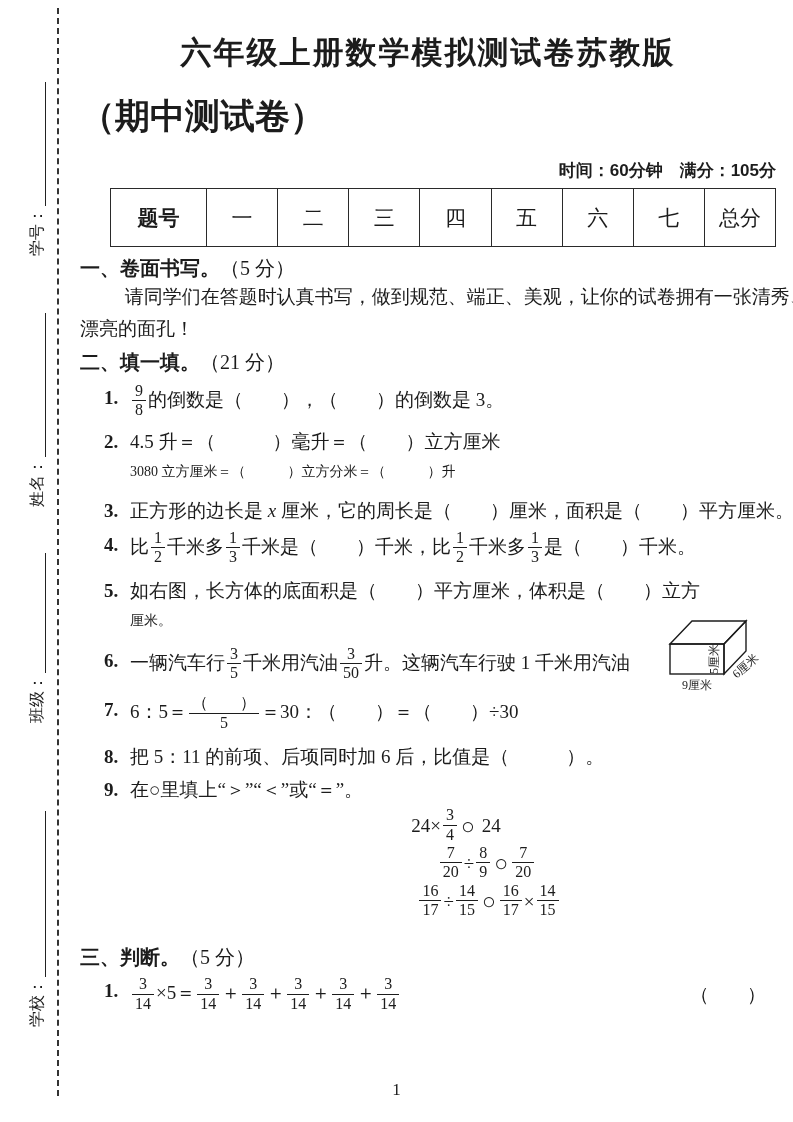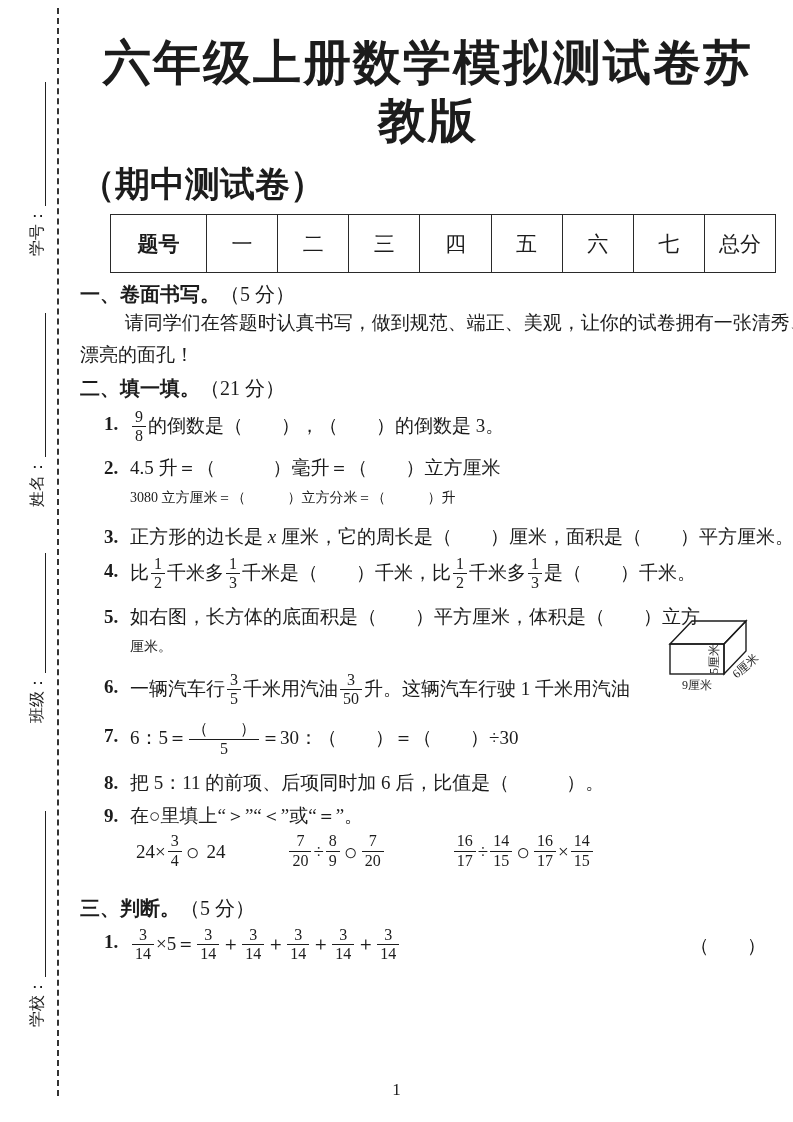--- a/index.html
+++ b/index.html
@@ -13,21 +13,21 @@
     border-left:2px dashed #333; }
   .vlabel { position:absolute; height:22px; line-height:22px; font-size:16px;
     white-space:nowrap; transform:rotate(-90deg); display:flex; align-items:center; }
   .vblank { display:inline-block; height:16px; border-bottom:1.6px solid #222; margin-left:2px; }
   .v1 { width:180px; left:-53px; top:155px; } .v1 .vblank { width:124px; }
   .v2 { width:200px; left:-63px; top:396px; } .v2 .vblank { width:144px; }
   .v3 { width:176px; left:-51px; top:624px; } .v3 .vblank { width:120px; }
   .v4 { width:222px; left:-74px; top:905px; } .v4 .vblank { width:166px; }
   
   .content { position:absolute; left:80px; top:0; width:696px; }
-  .title { margin-top:34px; text-align:center; font-size:48px; line-height:58px;
+  .title { margin-top:24px; text-align:center; font-size:31px; line-height:58px;
     font-weight:900; letter-spacing:2px;
     font-family:"Liberation Sans","DejaVu Sans",sans-serif; }
   .subtitle { margin-top:10px; text-align:left; font-size:35px; line-height:48px;
     font-weight:900; font-family:"Liberation Sans","DejaVu Sans",sans-serif; }
   .info { margin-top:20px; text-align:right; font-size:17px; line-height:22px;
     font-weight:600; font-family:"Liberation Sans","DejaVu Sans",sans-serif; }
   table.score { border-collapse:collapse; margin:6px 0 0 30px; width:666px; table-layout:fixed; }
   table.score td { border:1.6px solid #2a2a2a; height:41px; text-align:center;
     font-size:21px; padding:8px; }
   td.lbl { font-weight:bold; }
@@ -46,21 +46,21 @@
   .j1 { margin-top:6px; }
   .cont { padding-left:50px; font-size:14px; line-height:30px; white-space:nowrap; }
   .fr { display:inline-flex; flex-direction:column; align-items:stretch;
     text-align:center; vertical-align:middle; line-height:1.15; font-size:16px;
     margin:0 2px; position:relative; top:-1px; }
   .fr .d { border-top:1.5px solid #1c1c1c; }
   .fr .n, .fr .d { padding:0 3px; }
   .circ { font-size:23px; vertical-align:middle; line-height:1; margin:0 2px; }
   .it { font-style:italic; }
   .cmp-row { display:flex; align-items:center; padding-left:56px; margin-top:2px;
-    font-size:19px; }
+    font-size:19px;flex-direction:column; }
   .cmp { display:inline-flex; align-items:center; white-space:nowrap; }
   .cmp-2 { margin-left:62px; } .cmp-3 { margin-left:66px; }
   .jblank { position:absolute; right:10px; top:50%; transform:translateY(-50%); }
   
   .cuboid { position:absolute; left:664px; top:615px; }
   .cuboid text { font-size:12px; fill:#1c1c1c; font-family:"Liberation Serif",serif; }
   .pagenum { position:absolute; left:0; width:793px; top:1080px; text-align:center;
     font-size:17px; }
 </style>
 </head>
@@ -84,20 +84,21 @@
   </div>
   <div class="vlabel v4">
     <span>学校：</span>
     <span class="vblank"></span>
   </div>
 
   <div class="content">
 
     <div class="title">六年级上册数学模拟测试卷苏教版</div>
     <div class="subtitle">（期中测试卷）</div>
+    <div class="info">时间：60分钟　满分：105分</div>
 
     <table class="score">
       <colgroup>
           <col style="width:96px">
           <col>
           <col>
           <col>
           <col>
           <col>
           <col>

